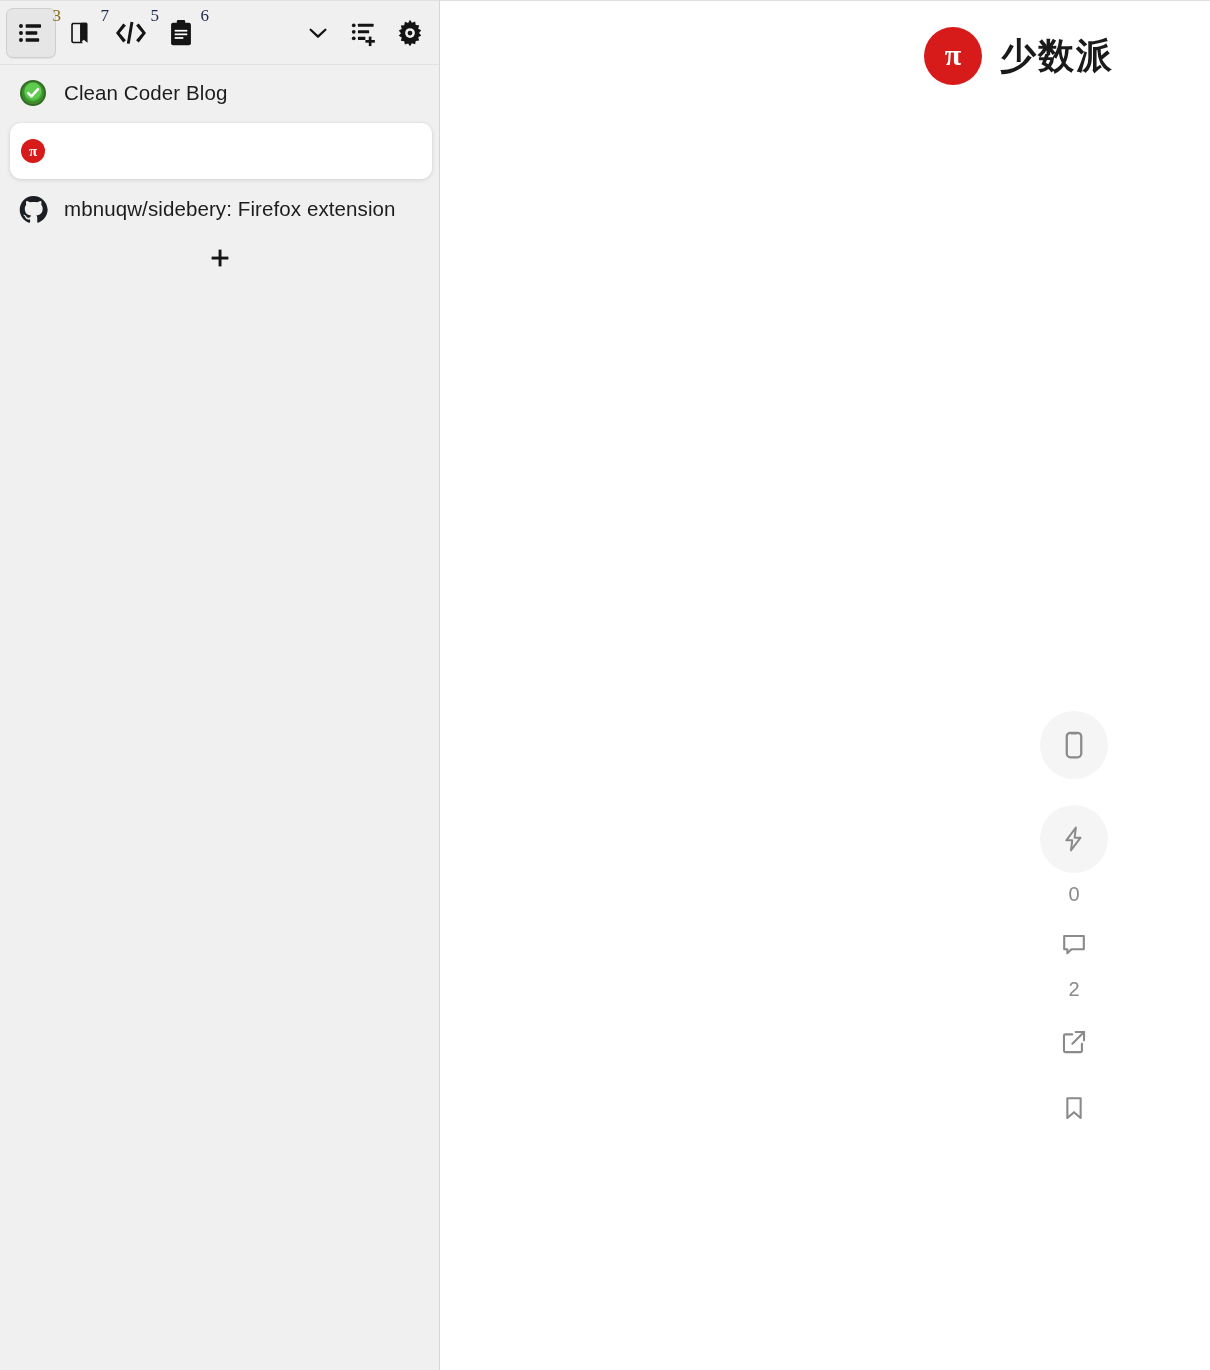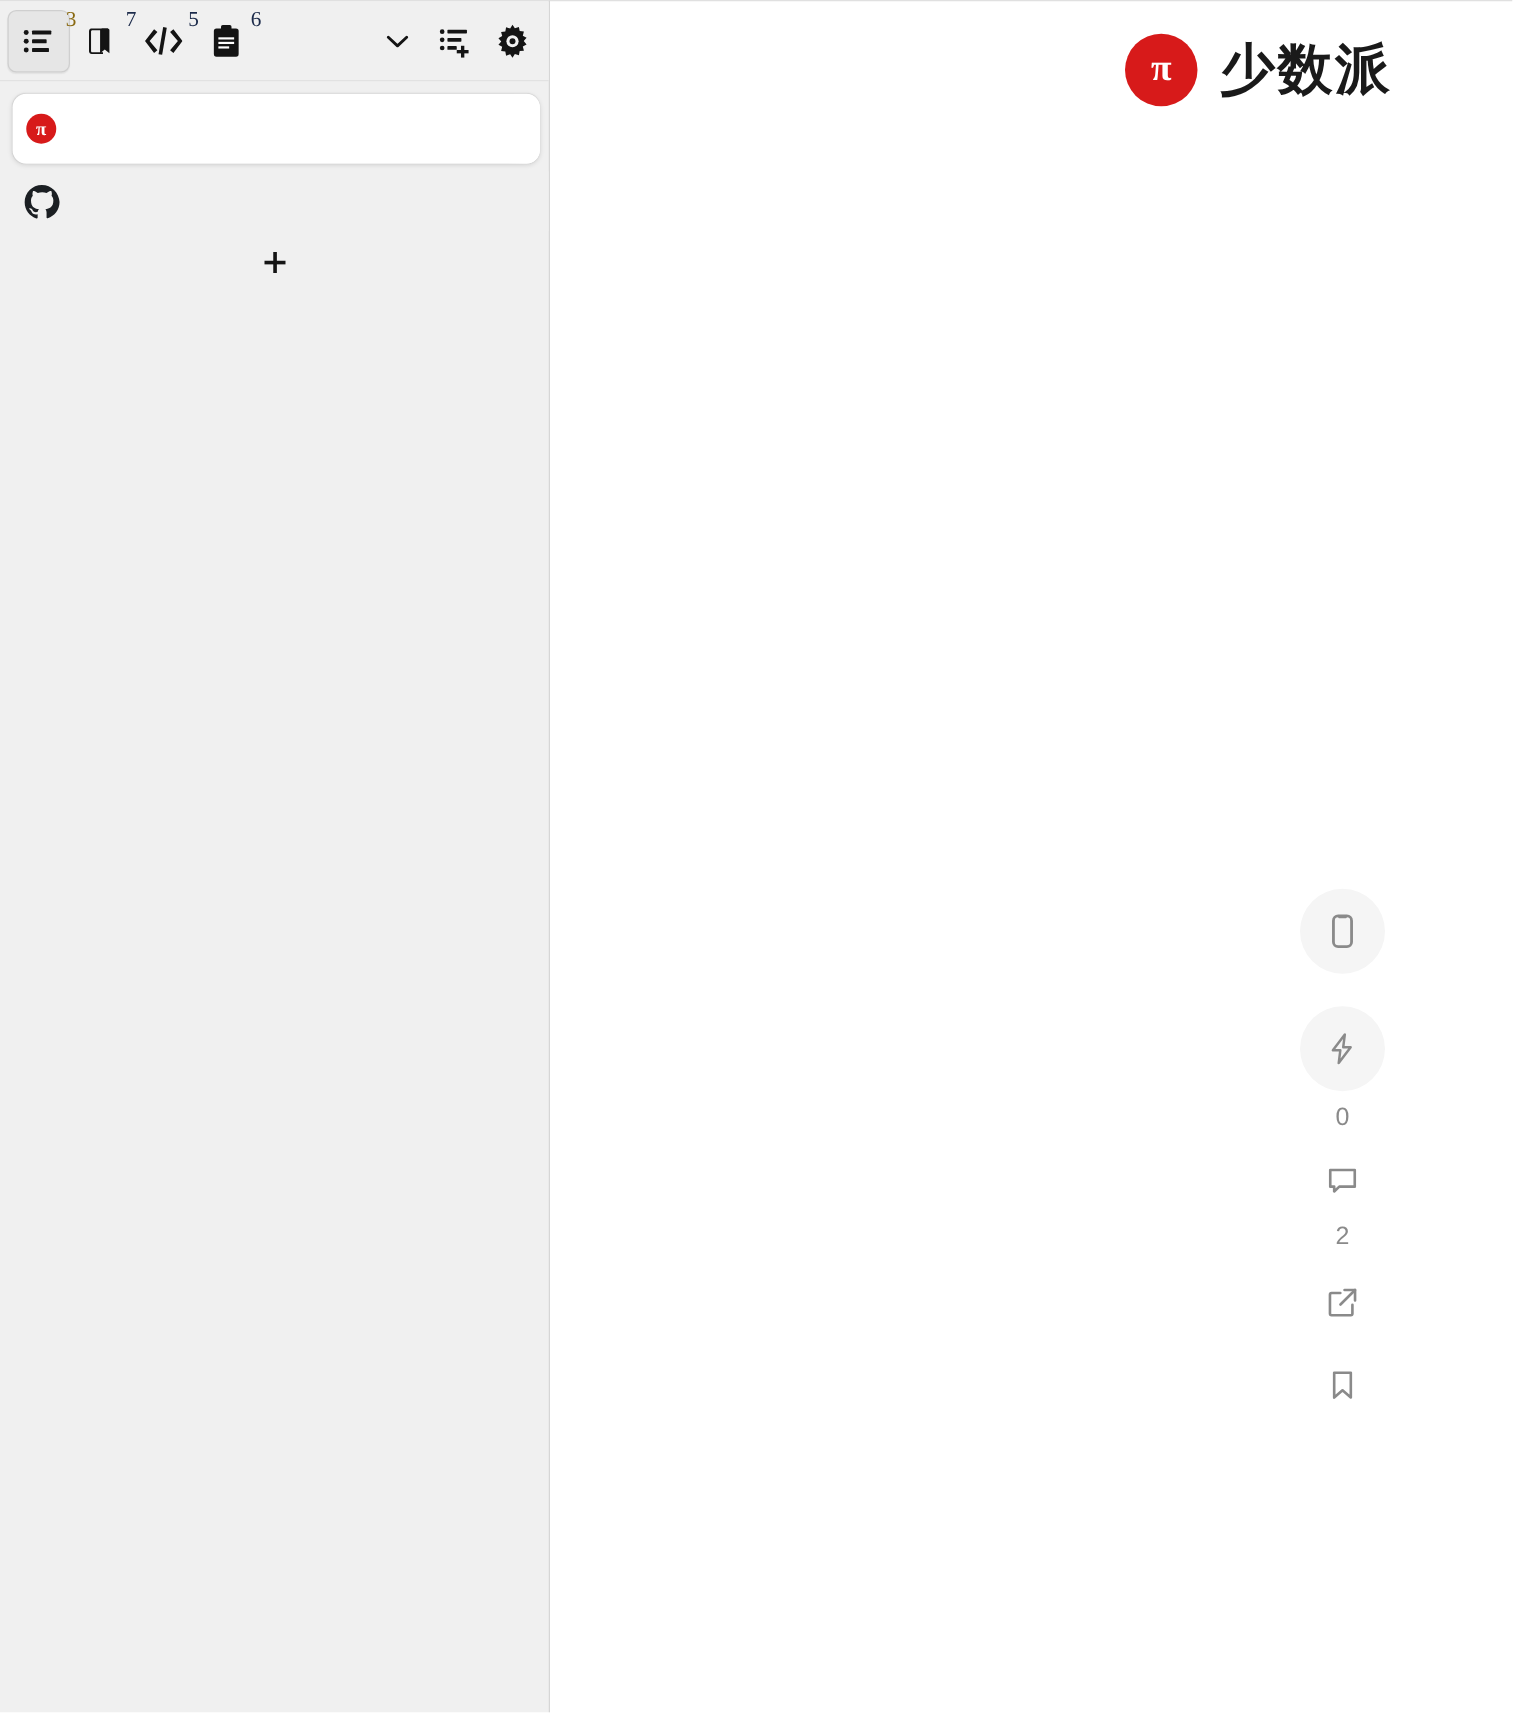--- a/index.html
+++ b/index.html
@@ -178,21 +178,21 @@
   .brand-mark span {
     color: #ffffff;
     font-size: 30px;
     font-family: "Liberation Serif", serif;
     font-weight: 700;
     line-height: 1;
     margin-top: -2px;
   }
   .brand-name {
     margin-left: 18px;
-    font-size: 44px;
+    font-size: 36px;
     font-weight: 700;
     color: #1a1a1a;
     letter-spacing: 2px;
     line-height: 1;
   }
 
   
   .rail {
     position: absolute;
     left: 586px;
@@ -317,20 +317,33 @@
             <path d="M12 1.4l1.5 2.3 2.6-0.9 0.5 2.7 2.7 0.3-0.7 2.7 2.4 1.3-1.8 2.1 1.8 2.1-2.4 1.3 0.7 2.7-2.7 0.3-0.5 2.7-2.6-0.9L12 22.6l-1.5-2.3-2.6 0.9-0.5-2.7-2.7-0.3 0.7-2.7L3 14.2l1.8-2.1L3 10l2.4-1.3-0.7-2.7 2.7-0.3 0.5-2.7 2.6 0.9z" fill="#141414"></path>
             <circle cx="12" cy="12" r="3.9" fill="#f0f0f0"></circle>
             <circle cx="12" cy="12" r="1.9" fill="#141414"></circle>
           </svg>
         </span>
       </div>
     </div>
 
     <div class="tab-list">
 
+      <div class="tab-row normal">
+        <span class="favicon">
+          <svg class="sv" width="28" height="28" viewBox="0 0 28 28" aria-hidden="true">
+            <circle cx="14" cy="14" r="13" fill="#2f6b22"></circle>
+            <circle cx="14" cy="14" r="11.2" fill="#3f8a2c"></circle>
+            <circle cx="14" cy="13.4" r="9" fill="#44b43a"></circle>
+            <circle cx="14" cy="12" r="8.4" fill="#5ecb4e"></circle>
+            <path d="M9.2 14.1 L12.4 17.3 L19 10.2" fill="none" stroke="#ffffff" stroke-width="2.6" stroke-linecap="round" stroke-linejoin="round"></path>
+          </svg>
+        </span>
+        <span class="tab-title">Clean Coder Blog</span>
+        <span class="fade"></span>
+      </div>
 
       <div class="tab-gap-top"></div>
 
       <div class="tab-row active">
         <span class="favicon">
           <svg class="sv" width="26" height="26" viewBox="0 0 26 26" aria-hidden="true">
             <circle cx="13" cy="13" r="12" fill="#d71a1a"></circle>
             <text x="13" y="18.4" text-anchor="middle" font-family="Liberation Serif, serif" font-size="15" font-weight="700" fill="#ffffff">π</text>
           </svg>
         </span>
@@ -338,20 +351,21 @@
       </div>
 
       <div class="tab-gap-bottom"></div>
 
       <div class="tab-row normal">
         <span class="favicon">
           <svg class="sv" width="29" height="29" viewBox="0 0 24 24" aria-hidden="true">
             <path fill="#1b1f23" d="M12 0.8C5.7 0.8 0.6 5.9 0.6 12.2c0 5 3.3 9.3 7.8 10.8 0.6 0.1 0.8-0.2 0.8-0.6 0-0.3 0-1.2 0-2.2-3.2 0.7-3.9-1.5-3.9-1.5-0.5-1.3-1.3-1.7-1.3-1.7-1.1-0.7 0.1-0.7 0.1-0.7 1.2 0.1 1.8 1.2 1.8 1.2 1 1.8 2.7 1.3 3.4 1 0.1-0.8 0.4-1.3 0.8-1.6-2.6-0.3-5.3-1.3-5.3-5.8 0-1.3 0.5-2.3 1.2-3.1-0.1-0.3-0.5-1.5 0.1-3.1 0 0 1-0.3 3.2 1.2 0.9-0.3 1.9-0.4 2.9-0.4 1 0 2 0.1 2.9 0.4 2.2-1.5 3.2-1.2 3.2-1.2 0.6 1.6 0.2 2.8 0.1 3.1 0.7 0.8 1.2 1.8 1.2 3.1 0 4.5-2.7 5.4-5.3 5.7 0.4 0.4 0.8 1.1 0.8 2.2 0 1.6 0 2.9 0 3.3 0 0.3 0.2 0.7 0.8 0.6 4.5-1.5 7.8-5.8 7.8-10.8C23.4 5.9 18.3 0.8 12 0.8z"></path>
           </svg>
         </span>
+        <span class="tab-title">mbnuqw/sidebery: Firefox extension</span>
         <span class="fade"></span>
       </div>
 
       <div class="new-tab">
         <span>
           <svg class="sv" width="24" height="24" viewBox="0 0 24 24" aria-hidden="true">
             <rect x="10.6" y="3.6" width="2.9" height="16.8" fill="#151515"></rect>
             <rect x="3.6" y="10.6" width="16.8" height="2.9" fill="#151515"></rect>
           </svg>
         </span>

